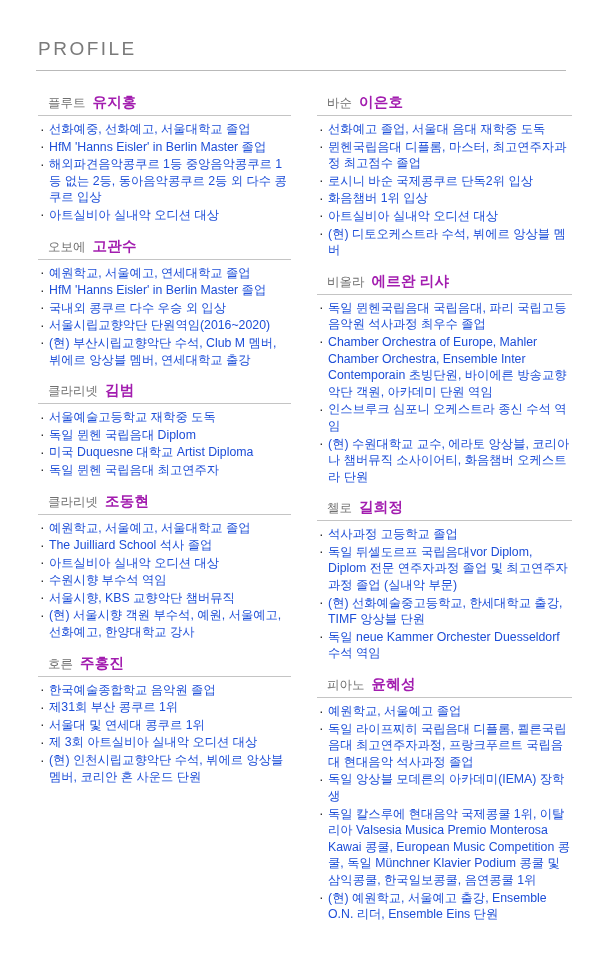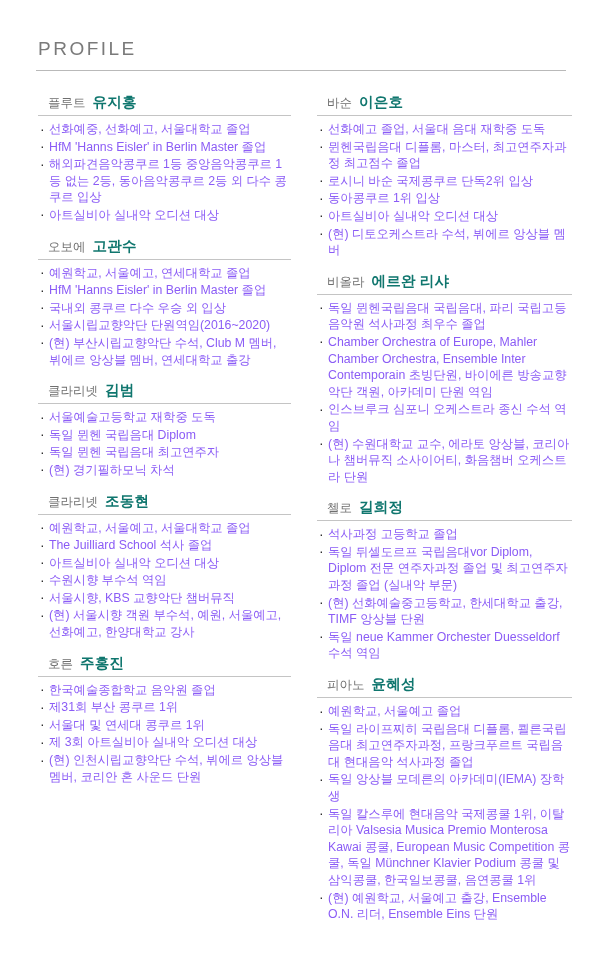--- a/index.html
+++ b/index.html
@@ -56,40 +56,40 @@
     padding-left: 10px;
     margin-bottom: 3px;
   }
   .inst {
     font-size: 12.5px;
     color: #6f6f6f;
     font-weight: 400;
   }
   .person {
     font-size: 14.5px;
-    color: #0f766e;
+    color: #a21caf;
     font-weight: bold;
     letter-spacing: 0.2px;
   }
   .rule {
     height: 1px;
     background: #c4c4c4;
     margin: 2px 0 5px 0;
   }
   ul.bullets {
     list-style: none;
     margin: 0;
     padding: 0;
   }
   ul.bullets li {
     position: relative;
     padding-left: 11px;
     font-size: 12.3px;
     line-height: 16.6px;
-    color: #8b5cf6;
+    color: #1d4ed8;
     margin-bottom: 1px;
     text-align: left;
   }
   ul.bullets li::before {
     content: "·";
     position: absolute;
     left: 2px;
     top: -0.5px;
     font-size: 14px;
     color: #2f2f2f;
@@ -137,22 +137,22 @@
 
       <div class="entry">
         <div class="entry-head">
           <span class="inst">클라리넷</span>
           <span class="person">김범</span>
         </div>
         <div class="rule"></div>
         <ul class="bullets">
           <li>서울예술고등학교 재학중 도독</li>
           <li>독일 뮌헨 국립음대 Diplom</li>
+          <li>미국 Duquesne 대학교 Artist Diploma</li>
           <li>독일 뮌헨 국립음대 최고연주자</li>
-          <li>(현) 경기필하모닉 차석</li>
         </ul>
       </div>
 
       <div class="entry">
         <div class="entry-head">
           <span class="inst">클라리넷</span>
           <span class="person">조동현</span>
         </div>
         <div class="rule"></div>
         <ul class="bullets">
@@ -187,21 +187,21 @@
       <div class="entry">
         <div class="entry-head">
           <span class="inst">바순</span>
           <span class="person">이은호</span>
         </div>
         <div class="rule"></div>
         <ul class="bullets">
           <li>선화예고 졸업, 서울대 음대 재학중 도독</li>
           <li>뮌헨국립음대 디플롬, 마스터, 최고연주자과정 최고점수 졸업</li>
           <li>로시니 바순 국제콩쿠르 단독2위 입상</li>
-          <li>동아콩쿠르 1위 입상</li>
+          <li>화음챔버 1위 입상</li>
           <li>아트실비아 실내악 오디션 대상</li>
           <li>(현) 디토오케스트라 수석, 뷔에르 앙상블 멤버</li>
         </ul>
       </div>
 
       <div class="entry">
         <div class="entry-head">
           <span class="inst">비올라</span>
           <span class="person">에르완 리샤</span>
         </div>

